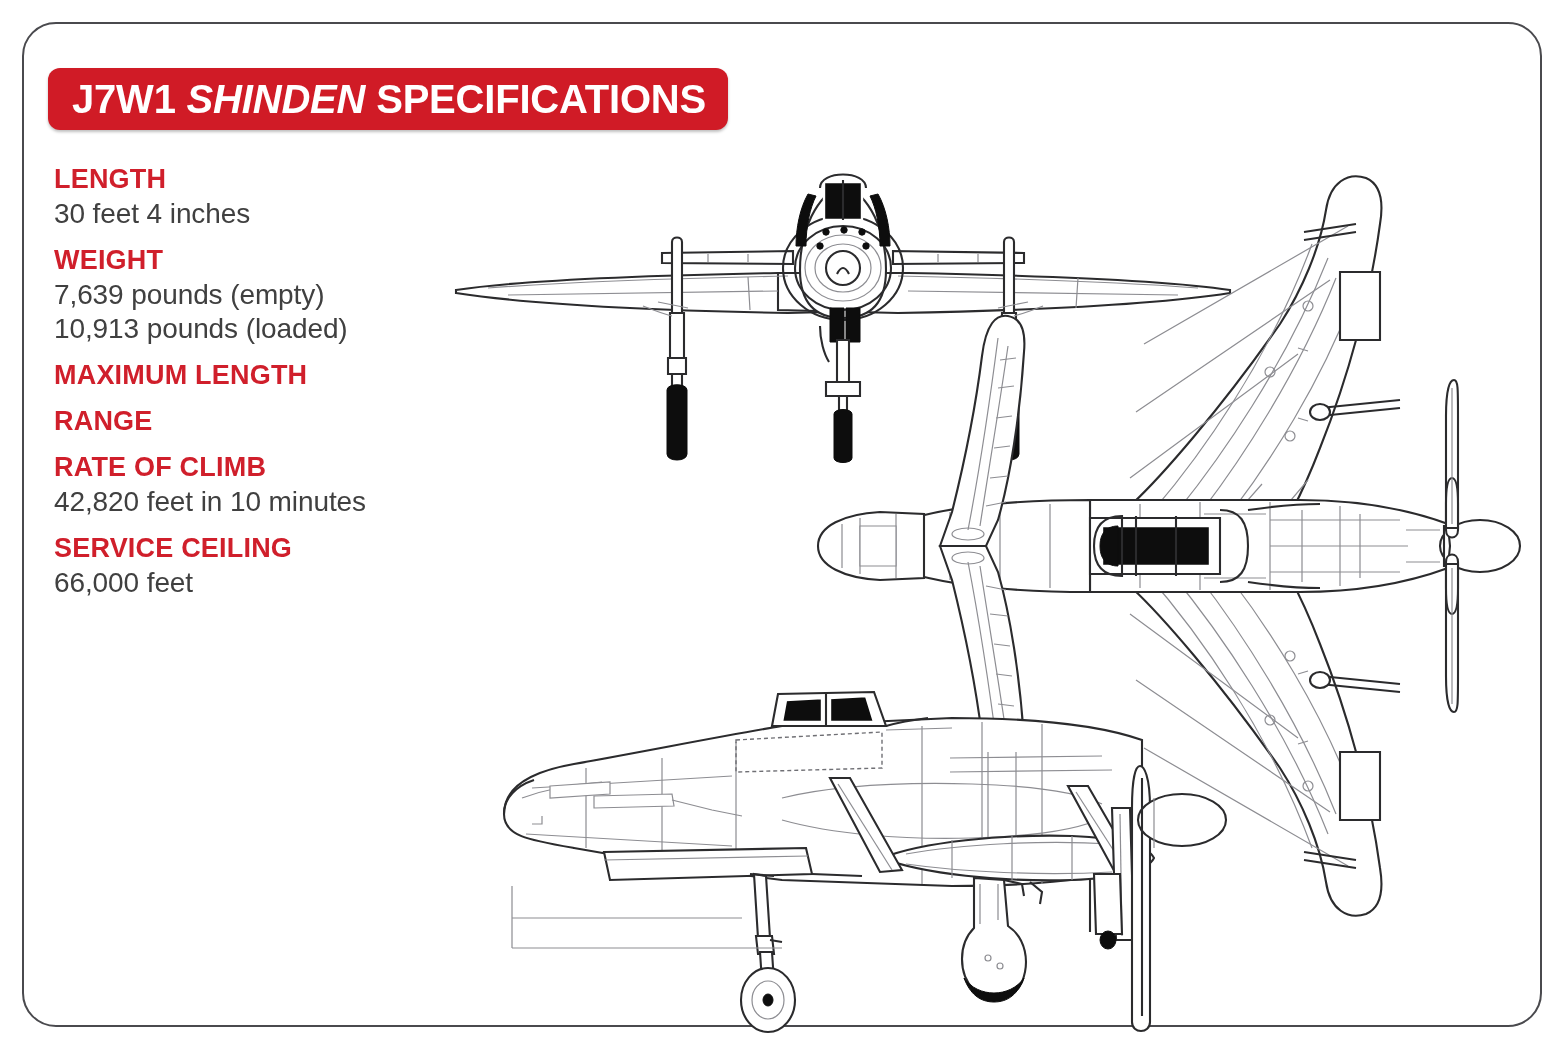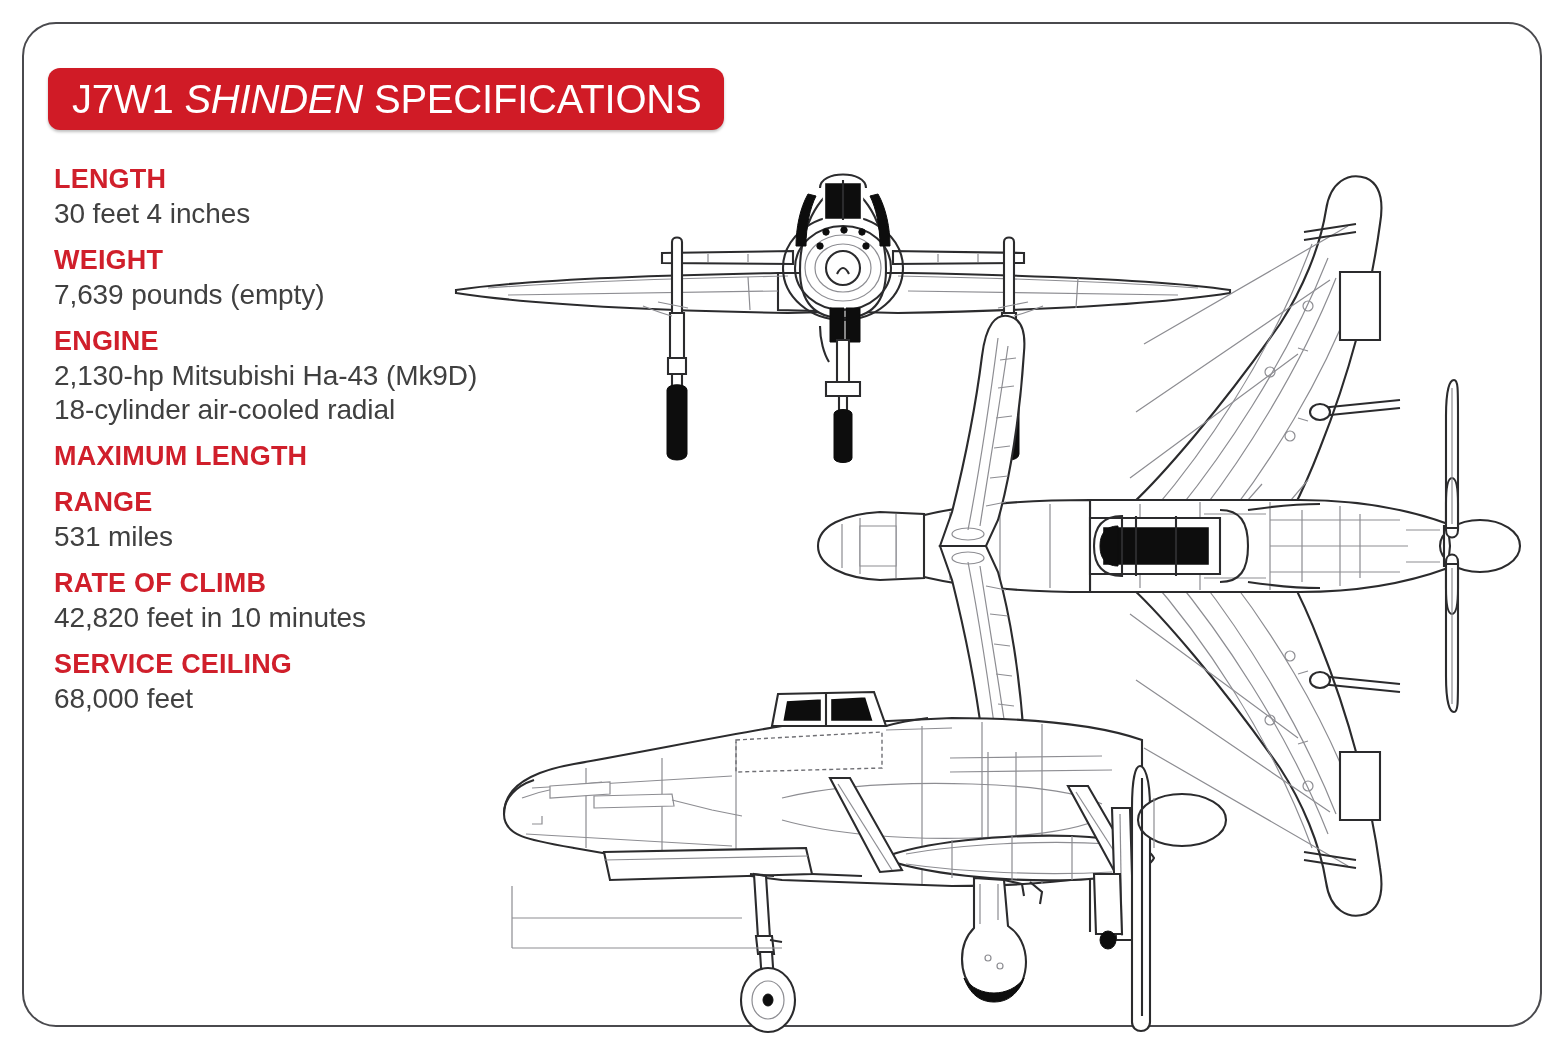--- a/index.html
+++ b/index.html
@@ -36,21 +36,21 @@
     padding: 0 22px 0 24px;
     display: flex;
     align-items: center;
     background: #D01B26;
     border-radius: 12px;
     box-shadow: 0 2px 3px rgba(0,0,0,0.25);
   }
   #title-pill .t {
     color: #ffffff;
     font-size: 40px;
-    font-weight: normal;
+    font-weight: bold;
     letter-spacing: -0.2px;
     white-space: pre;
     line-height: 1;
   }
   #title-pill .t.it { font-style: italic; }
 
   
   #spec-list {
     position: absolute;
     left: 54px;
@@ -106,45 +106,40 @@
 
     <div class="spec-block">
       <div class="spec-label">LENGTH</div>
       <div class="spec-value">30 feet 4 inches</div>
     </div>
 
 
     <div class="spec-block">
       <div class="spec-label">WEIGHT</div>
       <div class="spec-value">7,639 pounds (empty)</div>
-    </div>
-
-    <div class="spec-block">
-      <div class="spec-label">ENGINE</div>
-      <div class="spec-value">2,130-hp Mitsubishi Ha-43 (Mk9D)</div>
-      <div class="spec-value">18-cylinder air-cooled radial</div>
-    </div>
+      <div class="spec-value">10,913 pounds (loaded)</div>
+    </div>
+
 
     <div class="spec-block">
       <div class="spec-label">MAXIMUM LENGTH</div>
     </div>
 
     <div class="spec-block">
       <div class="spec-label">RANGE</div>
-      <div class="spec-value">531 miles</div>
     </div>
 
     <div class="spec-block">
       <div class="spec-label">RATE OF CLIMB</div>
       <div class="spec-value">42,820 feet in 10 minutes</div>
     </div>
 
     <div class="spec-block">
       <div class="spec-label">SERVICE CEILING</div>
-      <div class="spec-value">68,000 feet</div>
+      <div class="spec-value">66,000 feet</div>
     </div>
 
   </div>
 
   <div class="drawing" id="front-view">
     <svg viewBox="0 0 790 310" preserveAspectRatio="none">
 
       <path class="ol" d="M8 132 C60 124 170 118 330 115 L460 115 L460 152 L340 155 C180 152 66 144 8 135 Z"></path>
       <path class="ol" d="M782 132 C730 124 620 118 460 115 L330 115 L330 152 L450 155 C610 152 724 144 782 135 Z"></path>
       <path class="pn" d="M40 130 C120 124 240 120 340 118"></path>

